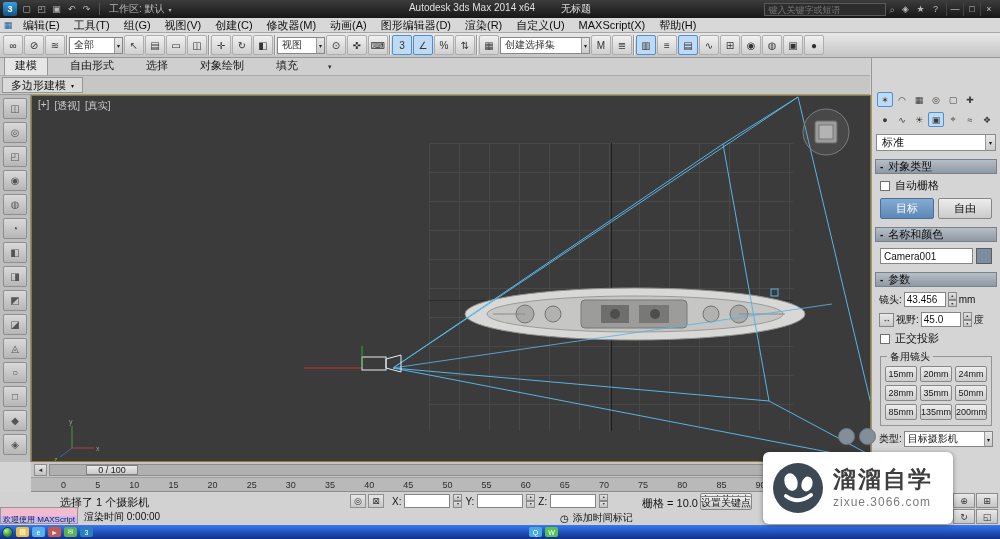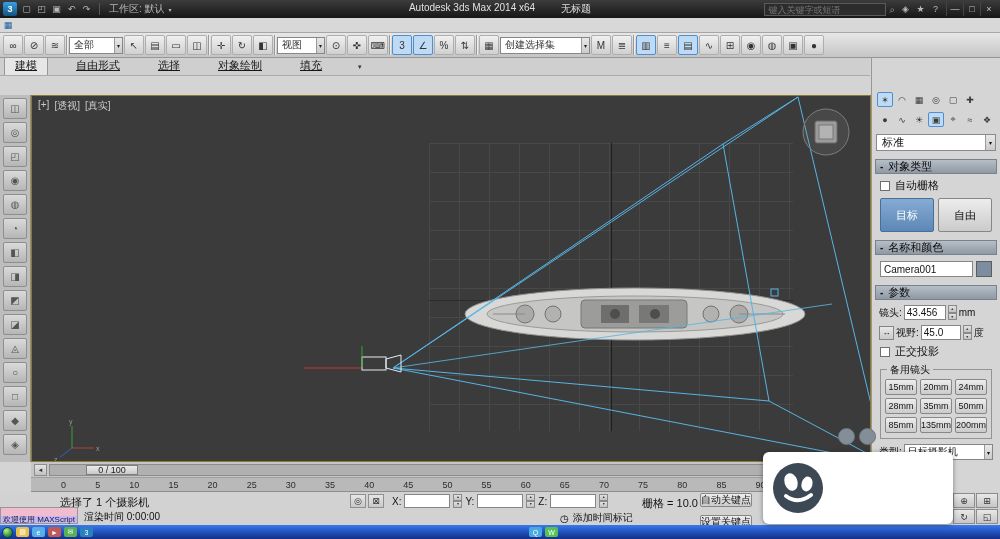--- a/index.html
+++ b/index.html
@@ -34,21 +34,21 @@
 .ti[data-type="dropdown"]{height:17px;background:#fff;border-color:#878787;border-radius:0;justify-content:flex-start;padding-left:4px;gap:2px;}
 .ti[data-type="dropdown"] .ti-caret{margin-left:auto;align-self:stretch;display:flex;align-items:center;background:linear-gradient(#e8e8e8,#cbcbcb);border-left:1px solid #999;padding:0 2px;font-size:6px;color:#222;}
 .ti[data-type="sep"]{width:2px;height:20px;border:none;border-left:1px solid #989898;border-right:1px solid #eee;background:transparent;border-radius:0;}
 .ti[data-active="true"]{background:#bedaf4;border-color:#4d8fd0;}
 .ti[data-name="selection-filter"]{width:54px;}
 .ti[data-name="reference-coordinate-system"]{width:48px;}
 .ti[data-name="named-selection-sets"]{width:90px;}
 
 
 .ribbon-tabs{position:absolute;top:58px;left:0;width:870px;height:18px;background:#cfcfcf;border-bottom:1px solid #ababab;display:flex;align-items:flex-end;padding-left:4px;font-size:11px;z-index:4;}
-.ribbon-tab{padding:1px 10px 2px;margin-right:18px;color:#161616;text-decoration:underline;}
+.ribbon-tab{padding:1px 10px 2px;margin-right:12px;color:#161616;}
 .ribbon-tab[data-active="true"]{background:#e6e6e6;border:1px solid #979797;border-bottom:none;}
 .ribbon-caret{align-self:center;font-size:7px;margin-left:8px;color:#333;}
 .ribbon-panelrow{position:absolute;top:76px;left:0;width:870px;height:19px;background:#c6c6c6;border-bottom:1px solid #9c9c9c;display:flex;align-items:center;padding-left:2px;z-index:4;}
 .panel-tab{background:#dadada;border:1px solid #969696;height:16px;display:flex;align-items:center;gap:5px;padding:0 8px;font-size:11px;}
 .panel-tab .caret{font-size:6px;}
 
 
 .left-strip{position:absolute;left:0;top:95px;width:31px;height:367px;background:#bdbdbd;border-right:1px solid #8f8f8f;display:flex;flex-direction:column;align-items:center;padding-top:3px;gap:3px;z-index:3;}
 .strip-icon{width:24px;height:21px;flex:none;background:linear-gradient(#dadada,#b6b6b6);border:1px solid #8e8e8e;border-radius:2px;display:flex;align-items:center;justify-content:center;font-size:10px;color:#555;}
 
@@ -67,21 +67,21 @@
 .cmd-icons.row2{margin-top:5px;}
 .cmd-icon{width:16px;height:15px;display:flex;align-items:center;justify-content:center;font-size:9px;color:#3c3c3c;border:1px solid transparent;border-radius:2px;}
 .cmd-icon[data-active="true"]{background:#bedaf4;border-color:#4d8fd0;}
 .cmd-drop{margin:7px 4px 0;height:17px;background:#fff;border:1px solid #8a8a8a;display:flex;align-items:center;padding-left:5px;font-size:11px;}
 .cmd-drop .caret{margin-left:auto;align-self:stretch;display:flex;align-items:center;background:linear-gradient(#e8e8e8,#cbcbcb);border-left:1px solid #999;padding:0 3px;font-size:6px;}
 .rollout{margin:8px 3px 0;}
 .rollout-header{height:15px;background:linear-gradient(#b6bec6,#8f99a4);border:1px solid #78828c;display:flex;align-items:center;gap:5px;padding:0 4px;font-size:11px;color:#0b0b0b;}
 .rollout-header .minus{font-weight:bold;font-size:10px;}
 .chk{display:flex;align-items:center;gap:5px;margin:4px 5px 0;}
 .chk .box{width:10px;height:10px;background:#fff;border:1px solid #6f6f6f;flex:none;}
-.btn{height:34px;background:linear-gradient(#ededed,#cbcbcb);border:1px solid #878787;border-radius:2px;display:flex;align-items:center;justify-content:center;font-size:11px;color:#141414;}
+.btn{height:21px;background:linear-gradient(#ededed,#cbcbcb);border:1px solid #878787;border-radius:2px;display:flex;align-items:center;justify-content:center;font-size:11px;color:#141414;}
 .btn[data-active="true"]{background:linear-gradient(#85abd3,#5d87b6);border-color:#45709d;color:#fff;}
 .obj-btn-row{display:flex;gap:4px;margin:5px 5px 0;}
 .obj-btn-row .btn{flex:1;}
 .name-row{display:flex;gap:3px;margin:6px 5px 2px;}
 .name-field{flex:1;height:16px;background:#fff;border:1px solid #858585;display:flex;align-items:center;padding:0 3px;font-size:10px;}
 .color-swatch{width:16px;height:16px;background:#7d8da0;border:1px solid #5d5d5d;flex:none;}
 .prow{display:flex;align-items:center;gap:2px;margin:5px 4px 0;}
 .plabel{font-size:10px;}
 .pfield{width:42px;height:15px;background:#fff;border:1px solid #858585;display:flex;align-items:center;padding:0 2px;font-size:10px;}
 .spin{width:9px;height:15px;display:flex;flex-direction:column;flex:none;}
@@ -112,21 +112,21 @@
 .mini-btn{width:16px;height:14px;display:flex;align-items:center;justify-content:center;font-size:9px;background:linear-gradient(#e6e6e6,#c8c8c8);border:1px solid #909090;color:#333;}
 .coord-row{position:absolute;left:392px;top:2px;display:flex;align-items:center;gap:3px;}
 .coord-row .cl{font-size:10px;}
 .cfield{width:46px;height:14px;background:#fff;border:1px solid #858585;font-size:10px;display:flex;align-items:center;padding:0 2px;}
 .cspin{width:9px;height:14px;display:flex;flex-direction:column;}
 .cspin i{flex:1;background:linear-gradient(#e2e2e2,#c2c2c2);border:1px solid #8a8a8a;font-size:4px;line-height:4px;text-align:center;font-style:normal;color:#333;}
 .grid-label{position:absolute;left:642px;top:4px;}
 .time-tag{position:absolute;left:560px;top:19px;display:flex;align-items:center;gap:4px;font-size:10px;}
 .key-btn{position:absolute;left:700px;width:52px;height:14px;font-size:10px;}
 .key-btn.auto{top:1px;font-family:Liberation Serif, serif;}
-.key-btn.set{top:23px;}
+.key-btn.set{top:4px;}
 .nav-cluster{position:absolute;right:2px;top:1px;display:grid;grid-template-columns:repeat(2,22px);grid-auto-rows:15px;gap:1px;}
 .nav-btn{display:flex;align-items:center;justify-content:center;background:linear-gradient(#e8e8e8,#c6c6c6);border:1px solid #8d8d8d;font-size:9px;color:#333;}
 
 
 .taskbar{position:absolute;left:0;top:525px;width:1000px;height:14px;background:linear-gradient(#3d78ea 0%,#2256c4 45%,#142f86 100%);display:flex;align-items:center;gap:3px;padding:0 2px;z-index:6;}
 .start-orb{width:11px;height:11px;border-radius:50%;background:radial-gradient(circle at 35% 30%,#c4ec8e,#3f9e3f 55%,#1a651a);border:1px solid #0f3a63;flex:none;}
 .task-icon{width:13px;height:10px;border-radius:2px;display:flex;align-items:center;justify-content:center;font-size:7px;color:#fff;flex:none;}
 .task-spacer{width:430px;}
 
 
@@ -170,20 +170,34 @@
       <div class="win-btns" data-name="window-buttons">
           <span class="win-btn" data-name="minimize-button">—</span>
           <span class="win-btn" data-name="restore-button">□</span>
           <span class="win-btn" data-name="close-button">×</span>
         </div>
     </div>
   </div>
 
   <div class="menubar" data-name="menubar">
     <span class="menu-applogo" data-name="app-menu-icon">▦</span>
+    <div class="menu-items" data-name="menu-items">
+        <span class="menu-item" data-name="menu-item">编辑(E)</span>
+        <span class="menu-item" data-name="menu-item">工具(T)</span>
+        <span class="menu-item" data-name="menu-item">组(G)</span>
+        <span class="menu-item" data-name="menu-item">视图(V)</span>
+        <span class="menu-item" data-name="menu-item">创建(C)</span>
+        <span class="menu-item" data-name="menu-item">修改器(M)</span>
+        <span class="menu-item" data-name="menu-item">动画(A)</span>
+        <span class="menu-item" data-name="menu-item">图形编辑器(D)</span>
+        <span class="menu-item" data-name="menu-item">渲染(R)</span>
+        <span class="menu-item" data-name="menu-item">自定义(U)</span>
+        <span class="menu-item" data-name="menu-item">MAXScript(X)</span>
+        <span class="menu-item" data-name="menu-item">帮助(H)</span>
+      </div>
   </div>
 
   <div class="toolbar" data-name="main-toolbar">
     <div class="ti" data-name="select-and-link" data-type="icon">
       <span class="ti-glyph">∞</span>
 
     </div>
 
     <div class="ti" data-name="unlink-selection" data-type="icon">
       <span class="ti-glyph">⊘</span>
@@ -382,20 +396,26 @@
 
   <div class="ribbon-tabs" data-name="ribbon-tabs">
     <div style="display:flex;align-items:flex-end">
         <span class="ribbon-tab" data-name="ribbon-tab" data-active="true">建模</span>
         <span class="ribbon-tab" data-name="ribbon-tab">自由形式</span>
         <span class="ribbon-tab" data-name="ribbon-tab">选择</span>
         <span class="ribbon-tab" data-name="ribbon-tab">对象绘制</span>
         <span class="ribbon-tab" data-name="ribbon-tab">填充</span>
       </div>
     <span class="ribbon-caret" data-name="ribbon-collapse-icon">▾</span>
+  </div>
+  <div class="ribbon-panelrow" data-name="ribbon-panel-row">
+    <div class="panel-tab" data-name="polygon-modeling-panel-tab">
+        <span>多边形建模</span>
+        <span class="caret" data-name="chevron-down-icon">▾</span>
+      </div>
   </div>
 
   <div class="left-strip" data-name="left-tool-strip">
     <div class="strip-icon" data-name="modeling-tool-icon">
         <span>◫</span>
       </div>
 
     <div class="strip-icon" data-name="modeling-tool-icon">
         <span>◎</span>
       </div>
@@ -722,15 +742,19 @@
 
   <div class="wm-dot" style="left:838px;top:428px;" data-name="watermark-dot"></div>
   <div class="wm-dot" style="left:859px;top:428px;" data-name="watermark-dot"></div>
   <div class="watermark" data-name="watermark">
     <svg class="wm-logo" viewBox="0 0 50 50" data-name="watermark-logo">
       <circle cx="25" cy="25" r="25" fill="#3d4855"></circle>
       <ellipse cx="18" cy="19" rx="6.5" ry="9" fill="#fff" transform="rotate(-18 18 19)"></ellipse>
       <ellipse cx="34" cy="21" rx="5.5" ry="7.5" fill="#fff" transform="rotate(14 34 21)"></ellipse>
       <path d="M13 33 q12 9 25 -1" stroke="#fff" stroke-width="4" fill="none" stroke-linecap="round"></path>
     </svg>
+    <div>
+      <div class="wm-brand" data-name="watermark-brand">溜溜自学</div>
+      <div class="wm-url" data-name="watermark-url">zixue.3066.com</div>
+    </div>
   </div>
 
 </div>
 
 </body></html>

